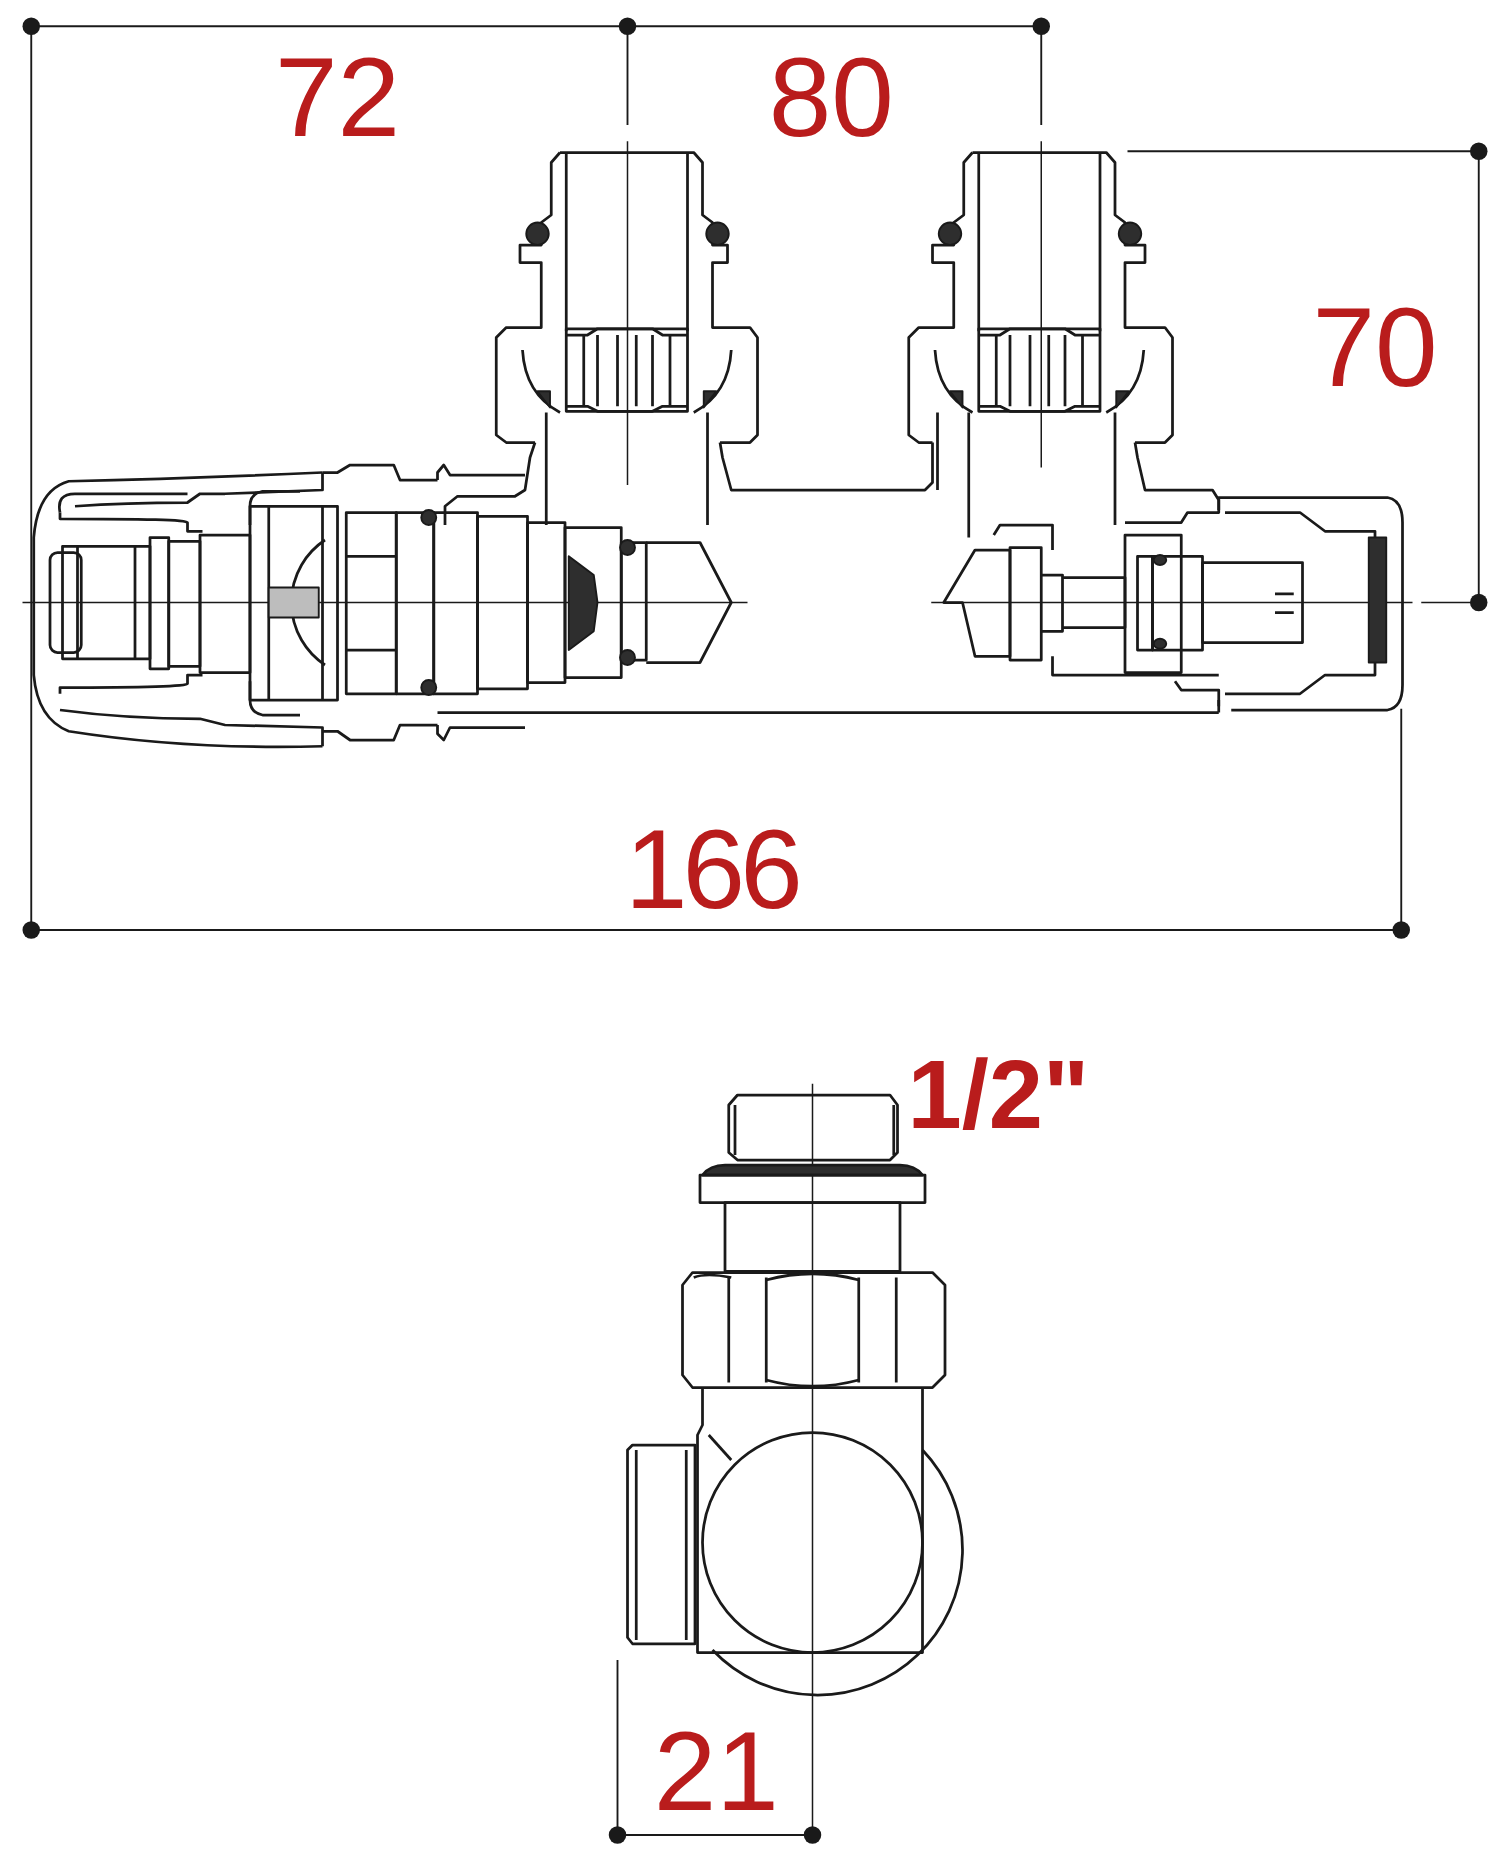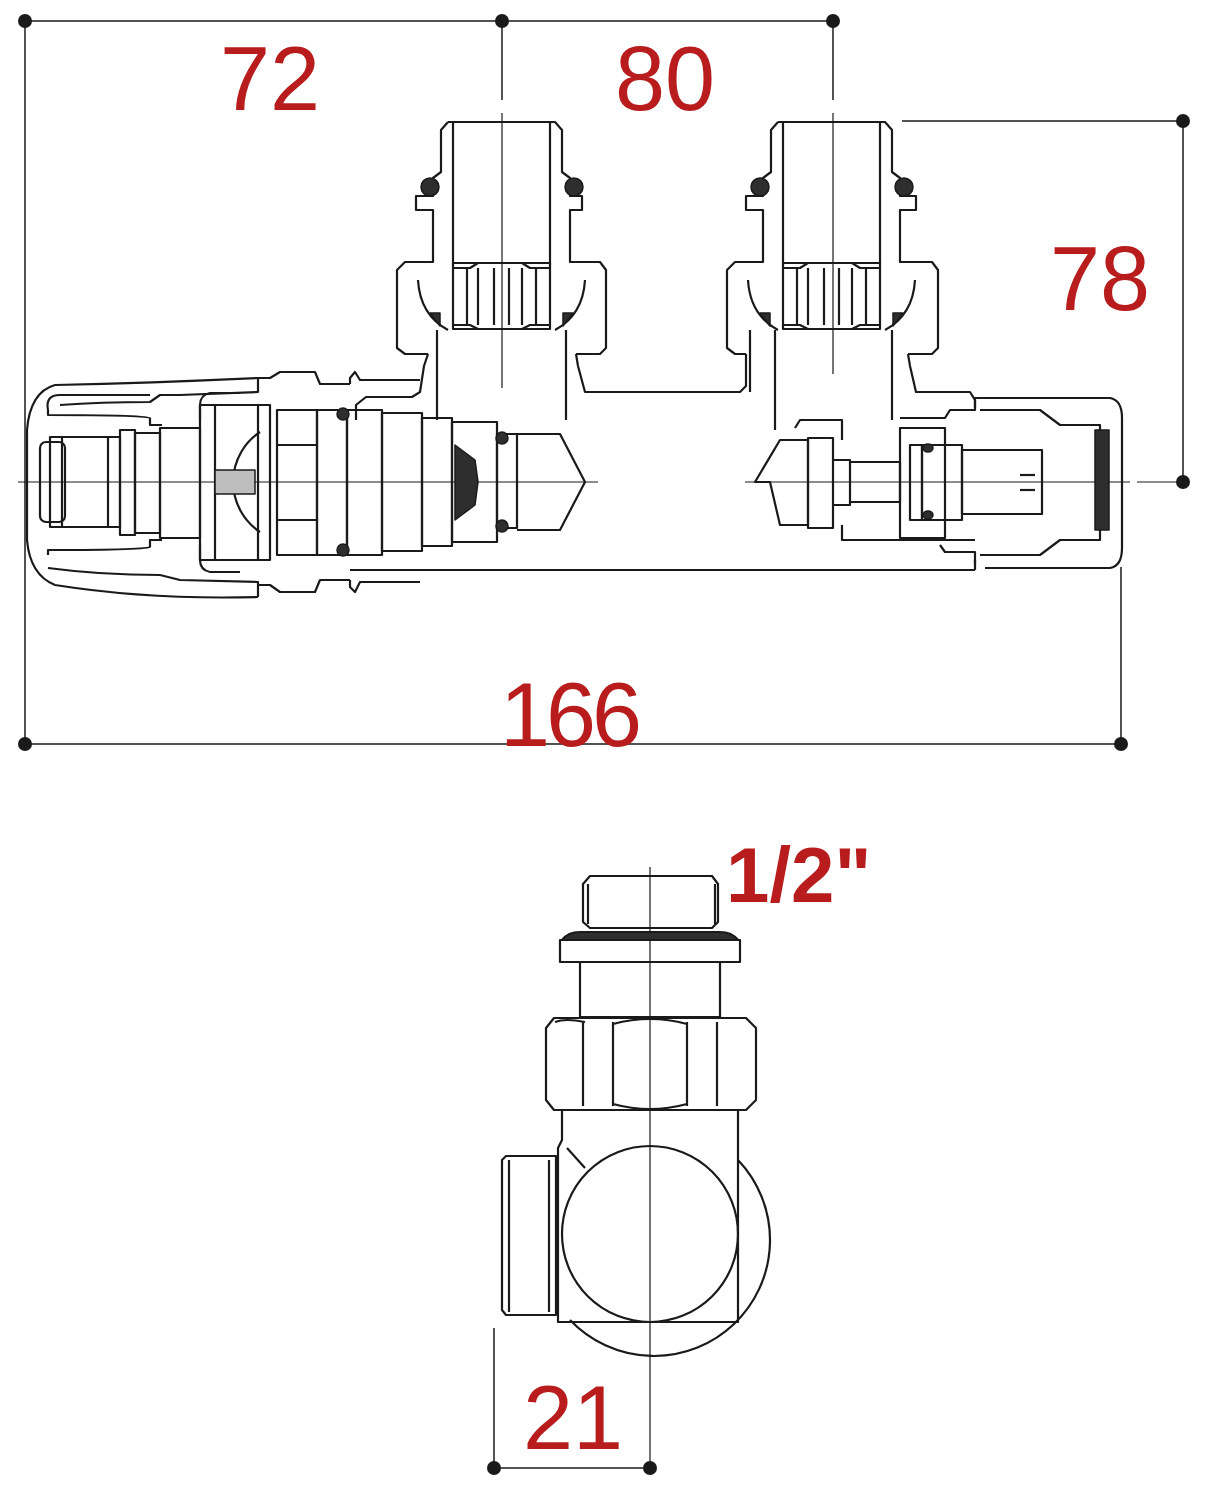--- a/index.html
+++ b/index.html
@@ -196,16 +196,16 @@
     <line x1="494" y1="1468" x2="650" y2="1468" stroke-width="1.5"></line>
   </g>
   <g fill="#1a1a1a" stroke="none">
     <circle cx="494" cy="1468" r="7"></circle>
     <circle cx="650" cy="1468" r="7"></circle>
   </g>
 </svg>
 
 <div class="dim-label dim" style="left:220px; top:34px;">72</div>
 <div class="dim-label dim" style="left:615px; top:34px;">80</div>
-<div class="dim-label dim" style="left:1050px; top:234px;">78</div>
-<div class="dim-label dim" style="left:500px; top:670px; letter-spacing:-4px;">166</div>
+<div class="dim-label dim" style="left:1050px; top:234px;">70</div>
+<div class="dim-label dim" style="left:500px; top:651px; letter-spacing:-4px;">166</div>
 <div class="dim-label thread" style="left:726px; top:836px;">1/2"</div>
 <div class="dim-label dim" style="left:523px; top:1373px;">21</div>
 
 </body></html>

